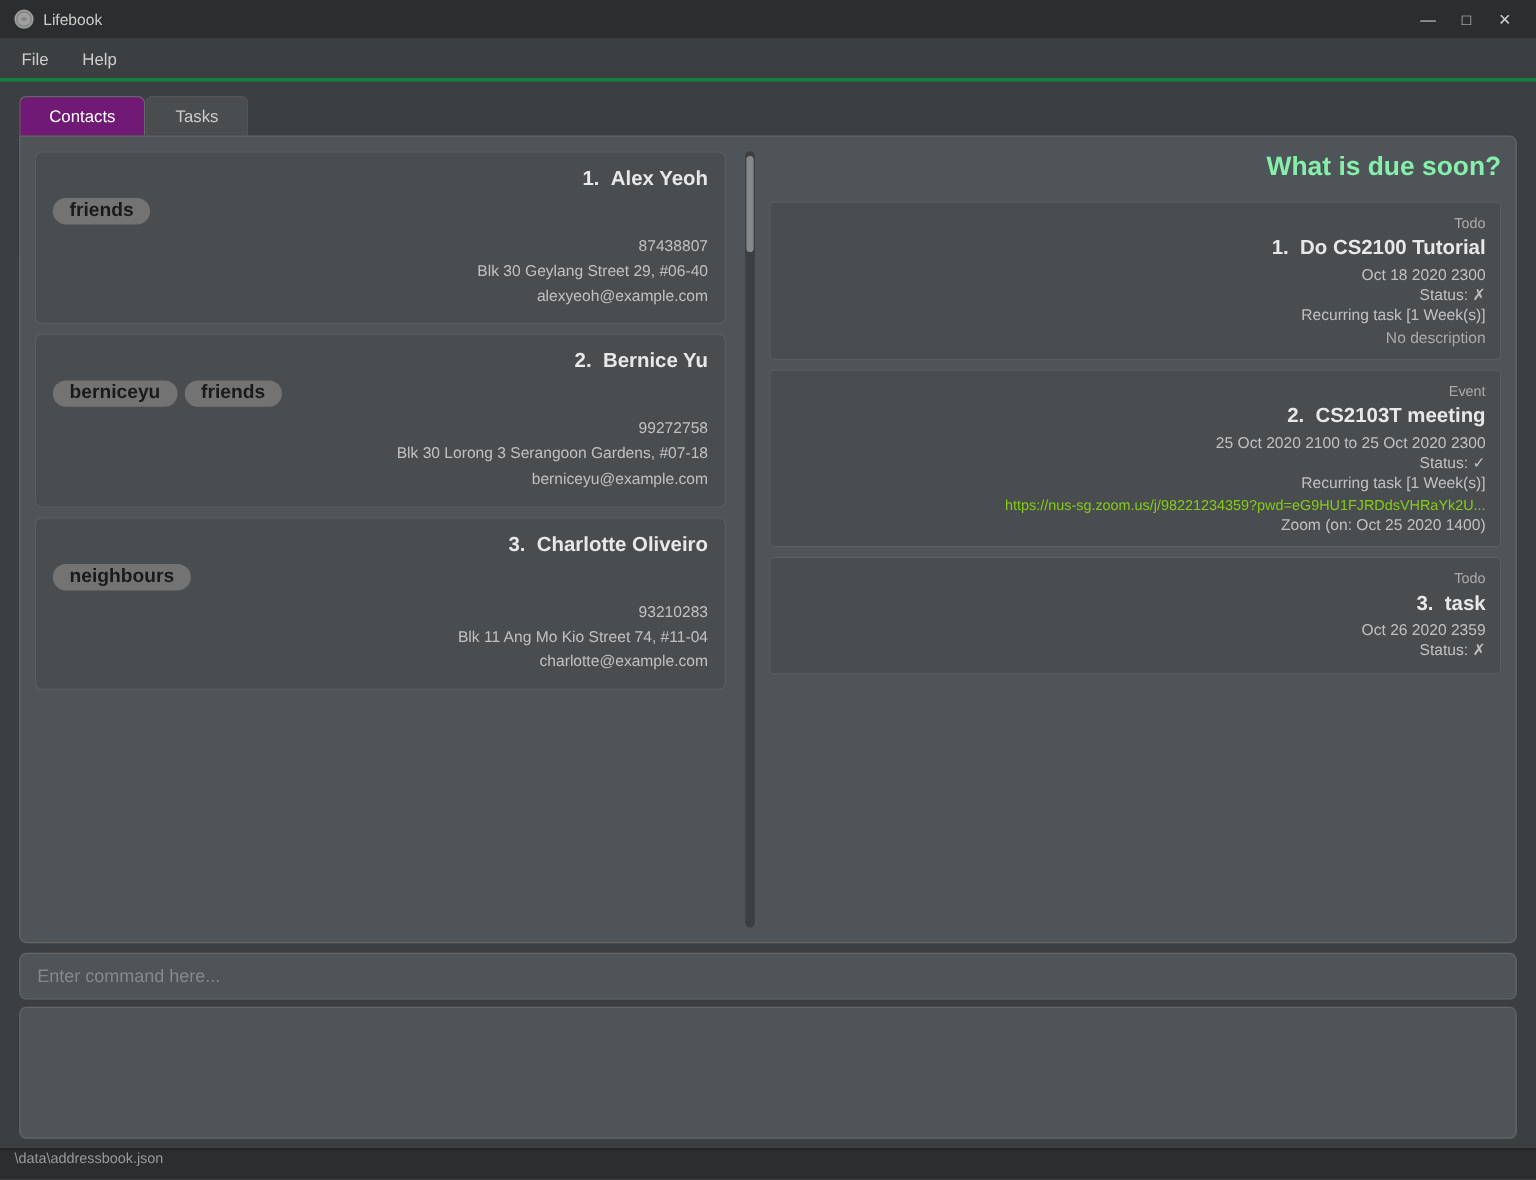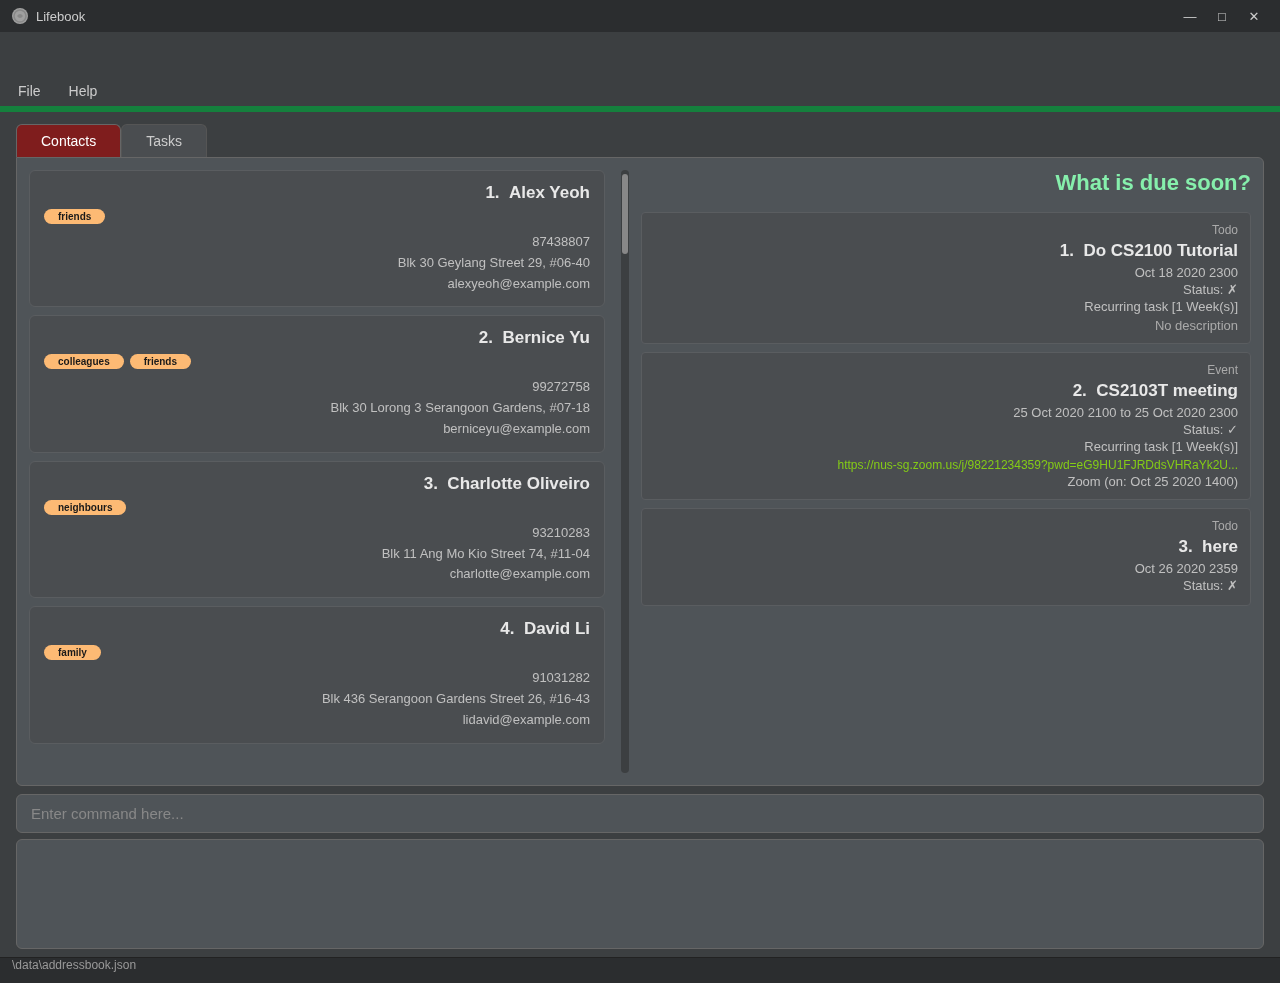--- a/index.html
+++ b/index.html
@@ -64,22 +64,21 @@
 
     
     .menu-bar {
       background: #3c3f41;
       height: 36px;
       display: flex;
       align-items: center;
       padding: 0 12px;
       gap: 16px;
       flex-shrink: 0;
-      border-bottom: 6px solid #15803d;
-      margin-top: 44px;
+      border-bottom: 3px solid #15803d;
     }
     .menu-item {
       font-size: 14px;
       color: #cccccc;
       cursor: pointer;
       padding: 4px 6px;
       border-radius: 3px;
     }
 
     
@@ -102,21 +101,21 @@
       padding: 8px 24px;
       font-size: 14px;
       cursor: pointer;
       border-radius: 6px 6px 0 0;
       color: #cccccc;
       background: #4a4d50;
       border: 1px solid #555;
       border-bottom: none;
     }
     .tab.active {
-      background: #7f1d1d;
+      background: #701a75;
       color: #ffffff;
       border-color: #666;
     }
 
     
     .panels {
       flex: 1;
       display: flex;
       gap: 12px;
       background: #4f5458;
@@ -152,25 +151,25 @@
       color: #e8e8e8;
       margin-bottom: 6px;
     }
     .contact-tags {
       display: flex;
       gap: 6px;
       margin-bottom: 8px;
       flex-wrap: wrap;
     }
     .tag {
-      background: #fdba74;
+      background: #737373;
       color: #1a1a1a;
       border-radius: 12px;
       padding: 2px 14px;
-      font-size: 10px;
+      font-size: 16px;
       font-weight: 600;
     }
     .contact-detail {
       font-size: 13px;
       color: #c0c0c0;
       line-height: 1.6;
     }
 
     
     .tasks-panel {
@@ -353,21 +352,21 @@
           <div>Blk 30 Geylang Street 29, #06-40</div>
           <div>alexyeoh@example.com</div>
         </div>
       </div>
 
       <div class="contact-card">
         <div class="contact-name">
           <span>2.</span>&nbsp;&nbsp;<span>Bernice Yu</span>
         </div>
         <div class="contact-tags">
-          <span class="tag">colleagues</span>
+          <span class="tag">berniceyu</span>
           <span class="tag">friends</span>
         </div>
         <div class="contact-detail">
           <div>99272758</div>
           <div>Blk 30 Lorong 3 Serangoon Gardens, #07-18</div>
           <div>berniceyu@example.com</div>
         </div>
       </div>
 
       <div class="contact-card">
@@ -377,33 +376,20 @@
         <div class="contact-tags">
           <span class="tag">neighbours</span>
         </div>
         <div class="contact-detail">
           <div>93210283</div>
           <div>Blk 11 Ang Mo Kio Street 74, #11-04</div>
           <div>charlotte@example.com</div>
         </div>
       </div>
 
-      <div class="contact-card">
-        <div class="contact-name">
-          <span>4.</span>&nbsp;&nbsp;<span>David Li</span>
-        </div>
-        <div class="contact-tags">
-          <span class="tag">family</span>
-        </div>
-        <div class="contact-detail">
-          <div>91031282</div>
-          <div>Blk 436 Serangoon Gardens Street 26, #16-43</div>
-          <div>lidavid@example.com</div>
-        </div>
-      </div>
     </div>
 
     <div class="panel-scrollbar">
       <div class="panel-scrollbar-thumb"></div>
     </div>
 
     <div class="tasks-panel">
       <div class="tasks-header">What is due soon?</div>
 
       <div class="task-card">
@@ -425,21 +411,21 @@
         <div class="task-datetime">25 Oct 2020 2100 to 25 Oct 2020 2300</div>
         <div class="task-status">Status:  ✓</div>
         <div class="task-recurring">Recurring task [1 Week(s)]</div>
         <div class="task-link">https://nus-sg.zoom.us/j/98221234359?pwd=eG9HU1FJRDdsVHRaYk2U...</div>
         <div class="task-zoom">Zoom (on: Oct 25 2020 1400)</div>
       </div>
 
       <div class="task-card">
         <div class="task-type">Todo</div>
         <div class="task-title">
-          <span>3.</span>&nbsp;&nbsp;<span>here</span>
+          <span>3.</span>&nbsp;&nbsp;<span>task</span>
         </div>
         <div class="task-datetime">Oct 26 2020 2359</div>
         <div class="task-status">Status:  ✗</div>
       </div>
     </div>
 
   </div>
 
   <div class="command-area">
     <input class="command-input" type="text" placeholder="Enter command here..." style="">

